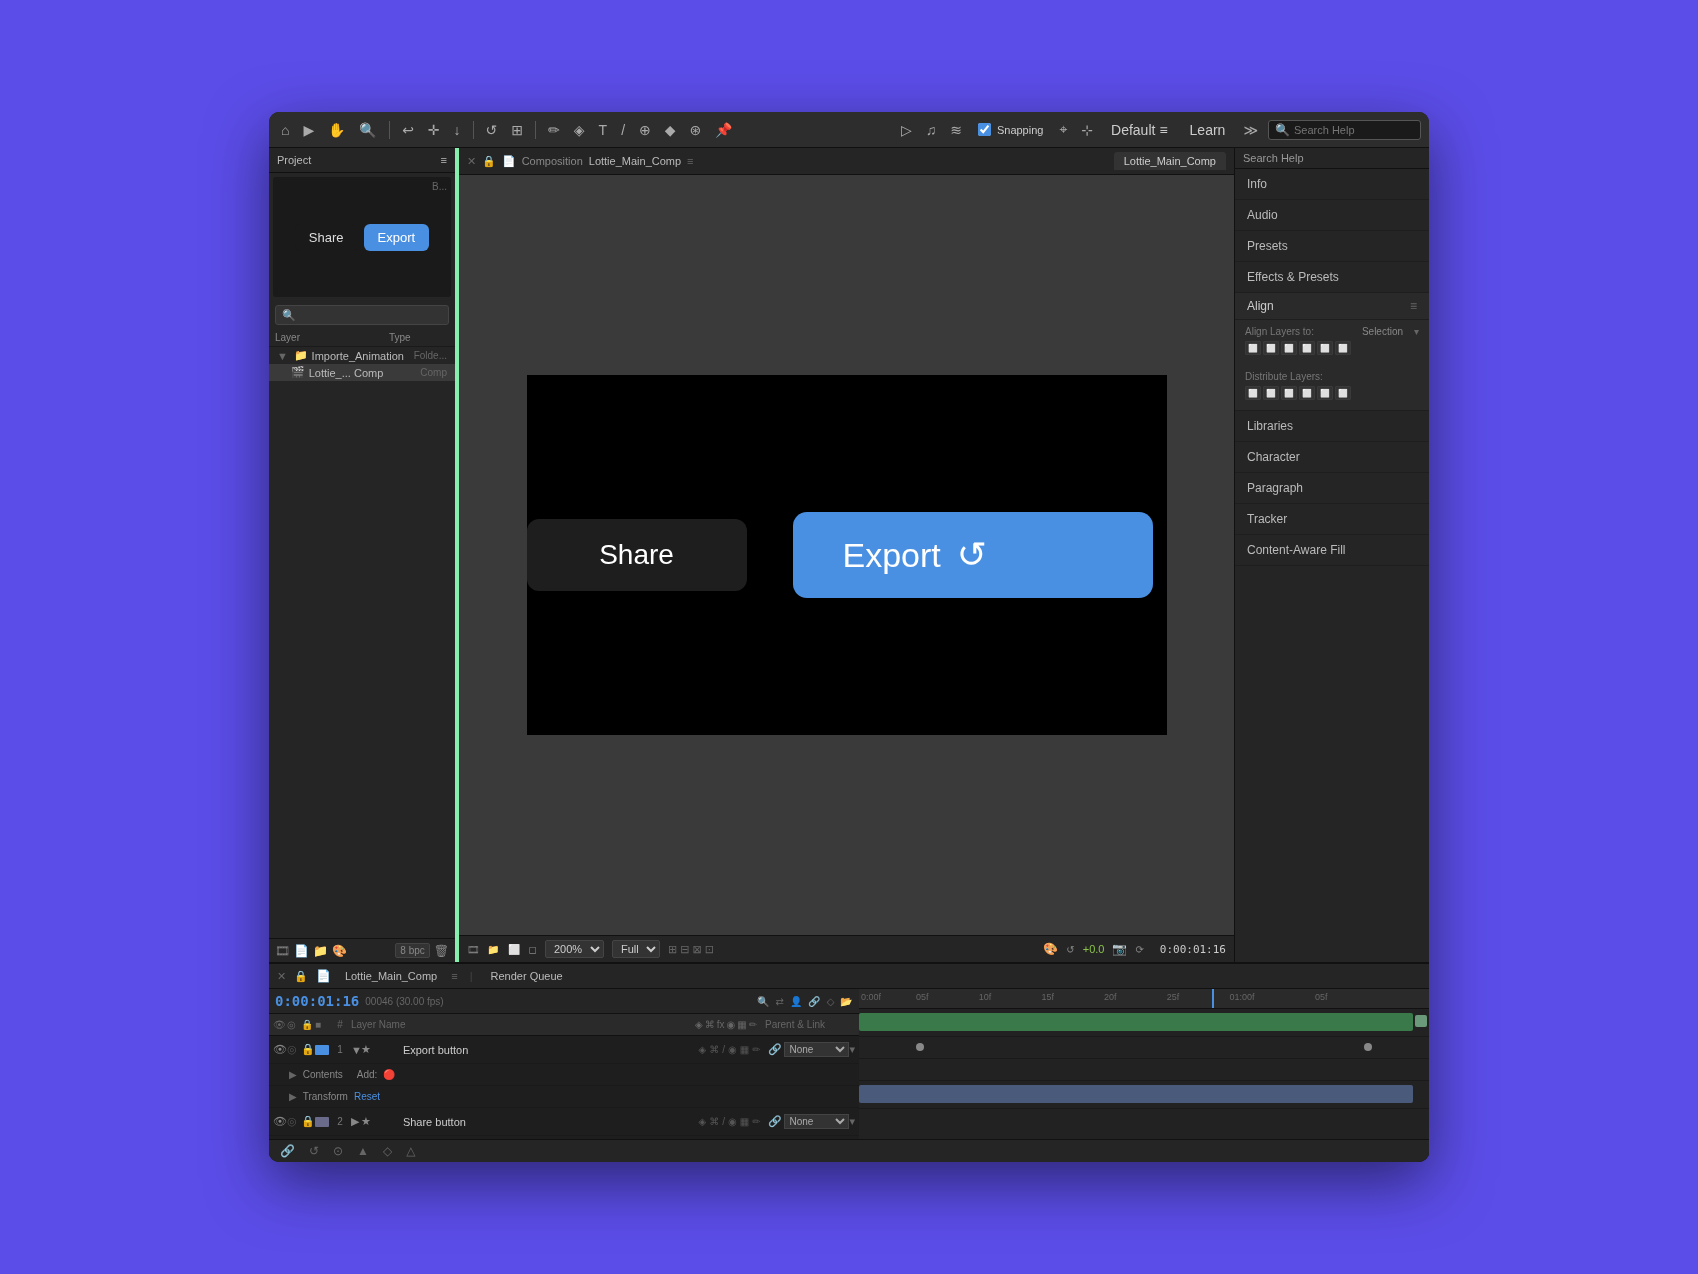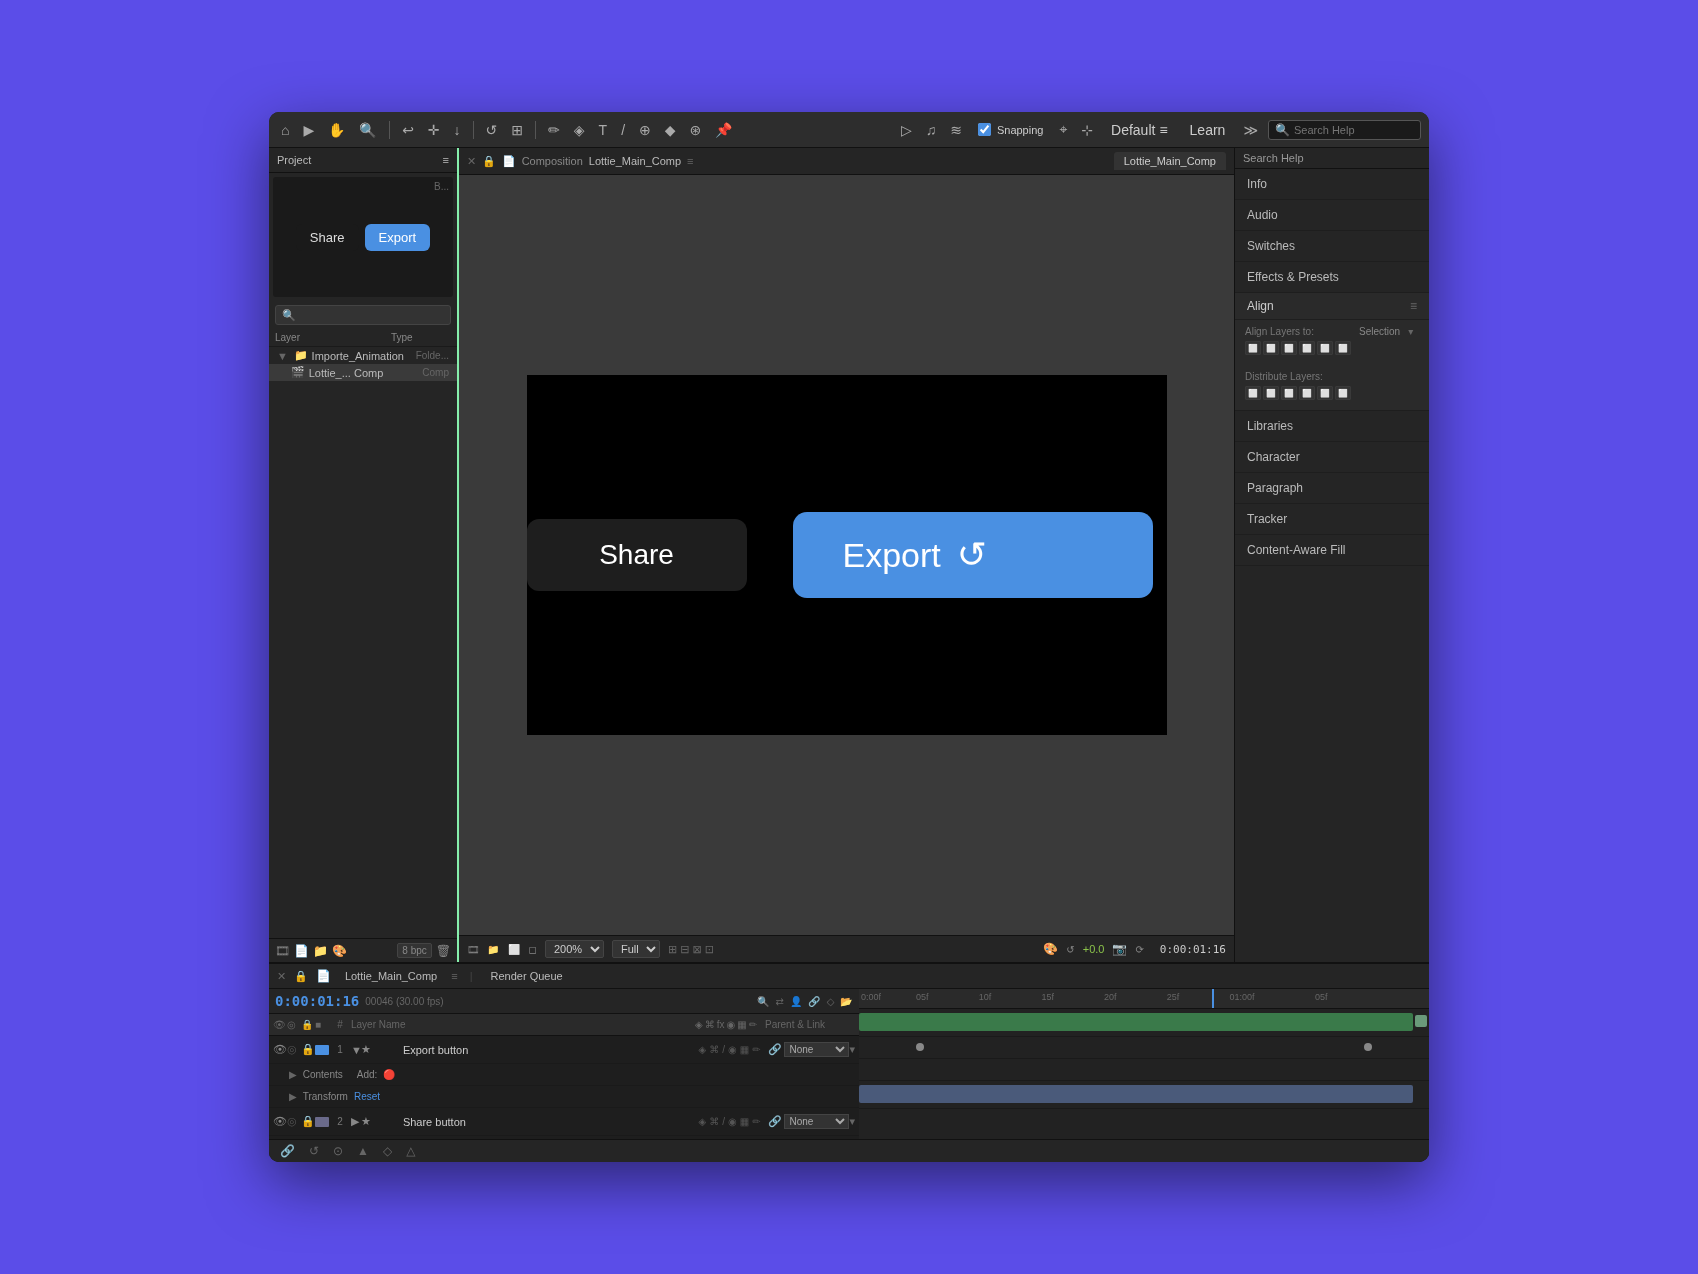--- a/index.html
+++ b/index.html
@@ -93,21 +93,21 @@
       display: flex;
       flex: 1;
       overflow: hidden;
     }
     
     .left-panel {
       width: 190px;
       background: #252525;
       display: flex;
       flex-direction: column;
-      border-right: 2px solid #86efac;
+      border-right: 4px solid #86efac;
       flex-shrink: 0;
     }
     .panel-header {
       display: flex;
       align-items: center;
       justify-content: space-between;
       padding: 6px 8px;
       font-size: 11px;
       color: #bbb;
       border-bottom: 1px solid #111;
@@ -299,20 +299,21 @@
       cursor: pointer;
       display: flex;
       align-items: center;
       justify-content: space-between;
     }
     .align-row {
       display: flex;
       align-items: center;
       gap: 4px;
       margin-bottom: 4px;
+      justify-content: space-between;
     }
     .align-sub-label {
       font-size: 10px;
       color: #777;
       width: 110px;
     }
     .search-help {
       padding: 4px 8px;
       background: #252525;
       border-bottom: 1px solid #111;
@@ -652,21 +653,21 @@
       <div class="search-help">
         <span style="color:#999;font-size:11px;">Search Help</span>
       </div>
       <div class="right-panel-item">
         <span>Info</span>
       </div>
       <div class="right-panel-item">
         <span>Audio</span>
       </div>
       <div class="right-panel-item">
-        <span>Switches</span>
+        <span>Presets</span>
       </div>
       <div class="right-panel-item">
         <span>Effects &amp; Presets</span>
       </div>
 
       <div style="background:#2a2a2a;border-bottom:1px solid #1e1e1e;">
         <div class="right-panel-item" style="background:#2a2a2a;padding:6px 12px;">
           <span style="color:#ccc;font-weight:500;">Align</span>
           <span style="color:#666;">≡</span>
         </div>

